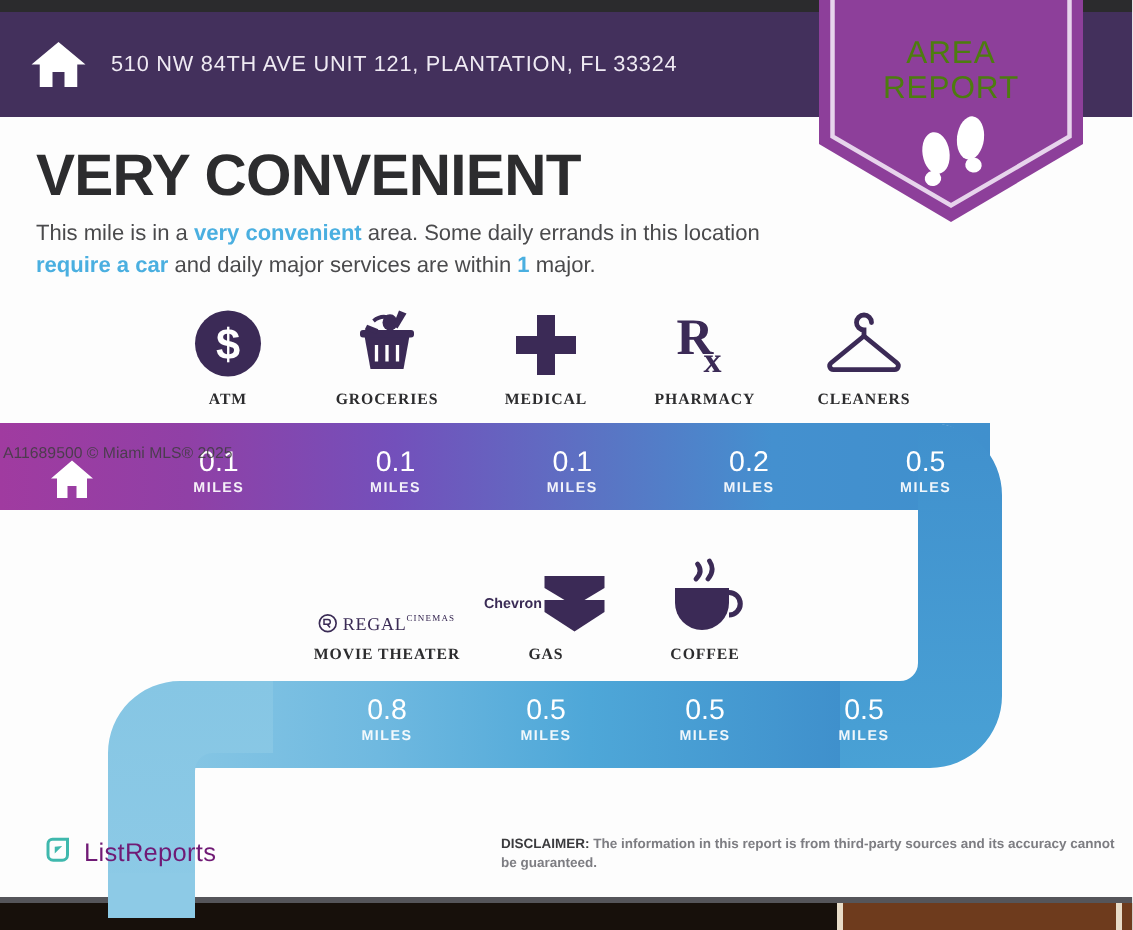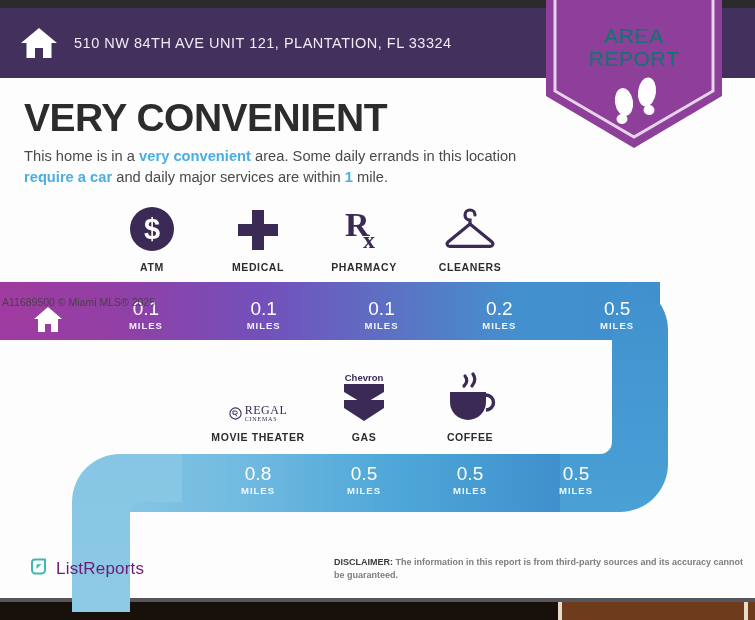--- a/index.html
+++ b/index.html
@@ -17,53 +17,53 @@
 
   
   .header{position:absolute;left:0;top:8px;width:755px;height:70px;background:#43305c;}
   .header-inner{display:flex;align-items:center;height:100%;padding-left:20px;box-sizing:border-box;}
   .home-ico{width:38px;height:34px;flex:0 0 auto;margin-right:16px;}
   .addr{color:#efeaf3;font-size:14.5px;letter-spacing:.5px;font-weight:400;white-space:nowrap;}
 
   
   .badge{position:absolute;left:546px;top:0;width:176px;height:148px;z-index:6;}
   .badge svg{display:block;}
-  .badge-text{position:absolute;left:0;top:24px;width:176px;text-align:center;color:#0f766e;
+  .badge-text{position:absolute;left:0;top:24px;width:176px;text-align:center;color:#4d7c0f;
     font-size:21px;line-height:23px;font-weight:400;letter-spacing:.6px;}
 
   
   .title{position:absolute;left:24px;top:96px;font-size:39px;font-weight:bold;color:#2c2c2e;letter-spacing:-0.5px;}
   .subtitle{position:absolute;left:24px;top:146px;width:520px;font-size:14.7px;line-height:21px;color:#4a4a4c;}
   .hl{color:#4aafe0;font-weight:bold;}
 
   
   .ribbon{position:absolute;left:0;top:282px;width:755px;height:330px;z-index:1;}
 
   
   .iconrow{position:absolute;z-index:3;display:flex;}
   .iconrow.r1{left:99px;top:200px;width:565px;}
   .iconrow.r2{left:205px;top:370px;width:460px;}
   .cell{width:106px;display:flex;flex-direction:column;align-items:center;justify-content:flex-end;}
   .glyph{height:52px;display:flex;align-items:flex-end;justify-content:center;}
-  .cap{margin-top:9px;font-size:10.5px;font-weight:bold;color:#2c2c2e;letter-spacing:.6px;text-align:right;}
+  .cap{margin-top:9px;font-size:10.5px;font-weight:bold;color:#2c2c2e;letter-spacing:.6px;text-align:right;font-family:Liberation Serif, serif;}
 
   
   .valrow{position:absolute;z-index:4;display:flex;}
   .valrow.v1{left:99px;top:298px;width:565px;gap:24px;}
   .valrow.v2{left:205px;top:463px;width:460px;}
   .vcell{width:106px;text-align:center;color:#ffffff;}
   .vnum{font-size:19px;line-height:21px;font-weight:400;}
   .vunit{font-size:9.5px;letter-spacing:1px;font-weight:bold;opacity:.92;margin-top:1px;}
 
   
   .ribbon-home{position:absolute;left:33px;top:306px;width:30px;height:27px;z-index:4;}
 
   
   .regal{display:flex;align-items:center;gap:3px;}
-  .regal-txt{display:flex;flex-direction:column;line-height:1;}
+  .regal-txt{display:flex;flex-direction:row;line-height:1;}
   .regal-1{font-family:"Liberation Serif", serif;font-size:12px;color:#3a2b55;letter-spacing:.5px;}
   .regal-2{font-family:"Liberation Serif", serif;font-size:6px;color:#3a2b55;letter-spacing:.8px;}
   .chev-word{font-size:9.5px;font-weight:bold;color:#3a2b55;text-align:center;margin-bottom:1px;}
 
   
   .lr-logo{position:absolute;left:28px;top:556px;display:flex;align-items:center;gap:7px;z-index:5;}
   .lr-name{font-size:17px;color:#701a75;letter-spacing:.2px;}
   .disclaimer{position:absolute;left:334px;top:556px;width:410px;font-size:9px;line-height:12.5px;color:#7d7d82;z-index:5;font-weight:bold;}
   .disclaimer b{color:#3b3b3e;}
 
@@ -107,21 +107,21 @@
         <ellipse cx="103" cy="110" rx="5.5" ry="5" transform="rotate(7 103 110)"></ellipse>
       </g>
     </svg>
     <div class="badge-text">
       <div>AREA</div>
       <div>REPORT</div>
     </div>
   </div>
 
   <div class="title">VERY CONVENIENT</div>
-  <div class="subtitle"><span>This home is in a </span><span class="hl">very convenient</span><span> area. Some daily errands in this location </span><span class="hl">require a car</span><span> and daily major services are within </span><span class="hl">1</span><span> mile.</span></div>
+  <div class="subtitle"><span>This mile is in a </span><span class="hl">very convenient</span><span> area. Some daily errands in this location </span><span class="hl">require a car</span><span> and daily major services are within </span><span class="hl">1</span><span> major.</span></div>
 
   <div class="ribbon">
     <svg width="755" height="330" viewBox="0 0 755 330">
       <defs>
         <linearGradient id="g1" x1="0" y1="0" x2="1" y2="0">
           <stop offset="0.00" stop-color="#a03ba0"></stop>
           <stop offset="0.20" stop-color="#9040a6"></stop>
           <stop offset="0.42" stop-color="#7350bb"></stop>
           <stop offset="0.64" stop-color="#5a74c4"></stop>
           <stop offset="0.82" stop-color="#4490cf"></stop>
@@ -166,20 +166,40 @@
     <div class="cell">
       <span class="glyph">
         <svg width="46" height="46" viewBox="0 0 46 46">
           <circle cx="23" cy="23" r="22" fill="#3b2a56"></circle>
           <text x="23" y="33" text-anchor="middle" font-family="Liberation Sans, sans-serif" font-size="29" font-weight="bold" fill="#ffffff">$</text>
         </svg>
       </span>
       <span class="cap">ATM</span>
     </div>
 
+    <div class="cell">
+      <span class="glyph">
+        <svg width="50" height="50" viewBox="0 0 50 50">
+          <g fill="#3b2a56">
+            <path d="M10 22 H40 L36 44 H14 Z"></path>
+            <rect x="7" y="18" width="36" height="5" rx="2"></rect>
+            <path d="M16 12 q6 -5 13 -1" stroke="#3b2a56" stroke-width="2.6" fill="none"></path>
+            <ellipse cx="27" cy="13" rx="5" ry="5.5"></ellipse>
+            <path d="M33 5 l5 2 -6 10 -3 -2 Z"></path>
+            <path d="M12 14 l7 4 -2 3 -7 -4 Z" transform="rotate(-8 15 16)"></path>
+          </g>
+          <g stroke="#ffffff" stroke-width="2.2">
+            <line x1="18" y1="28" x2="18" y2="39"></line>
+            <line x1="25" y1="28" x2="25" y2="39"></line>
+            <line x1="32" y1="28" x2="32" y2="39"></line>
+          </g>
+        </svg>
+      </span>
+      <span class="cap">GROCERIES</span>
+    </div>
 
     <div class="cell">
       <span class="glyph">
         <svg width="44" height="44" viewBox="0 0 44 44">
           <path fill="#3b2a56" d="M16 2 H28 V16 H42 V28 H28 V42 H16 V28 H2 V16 H16 Z"></path>
         </svg>
       </span>
       <span class="cap">MEDICAL</span>
     </div>
 
@@ -240,21 +260,21 @@
             <span class="regal-1">REGAL</span>
             <span class="regal-2">CINEMAS</span>
           </span>
         </span>
       </span>
       <span class="cap">MOVIE THEATER</span>
     </div>
 
     <div class="cell">
       <span class="glyph">
-        <span style="display:flex;flex-direction:column;align-items:center;">
+        <span style="display:flex;flex-direction:row;align-items:center;">
           <span class="chev-word">Chevron</span>
           <svg width="44" height="38" viewBox="0 0 44 38">
             <path fill="#3b2a56" d="M2 0 H42 V8 L22 20 L2 8 Z"></path>
             <path fill="#3b2a56" d="M2 16 H42 V24 L22 37 L2 24 Z"></path>
           </svg>
         </span>
       </span>
       <span class="cap">GAS</span>
     </div>
 

